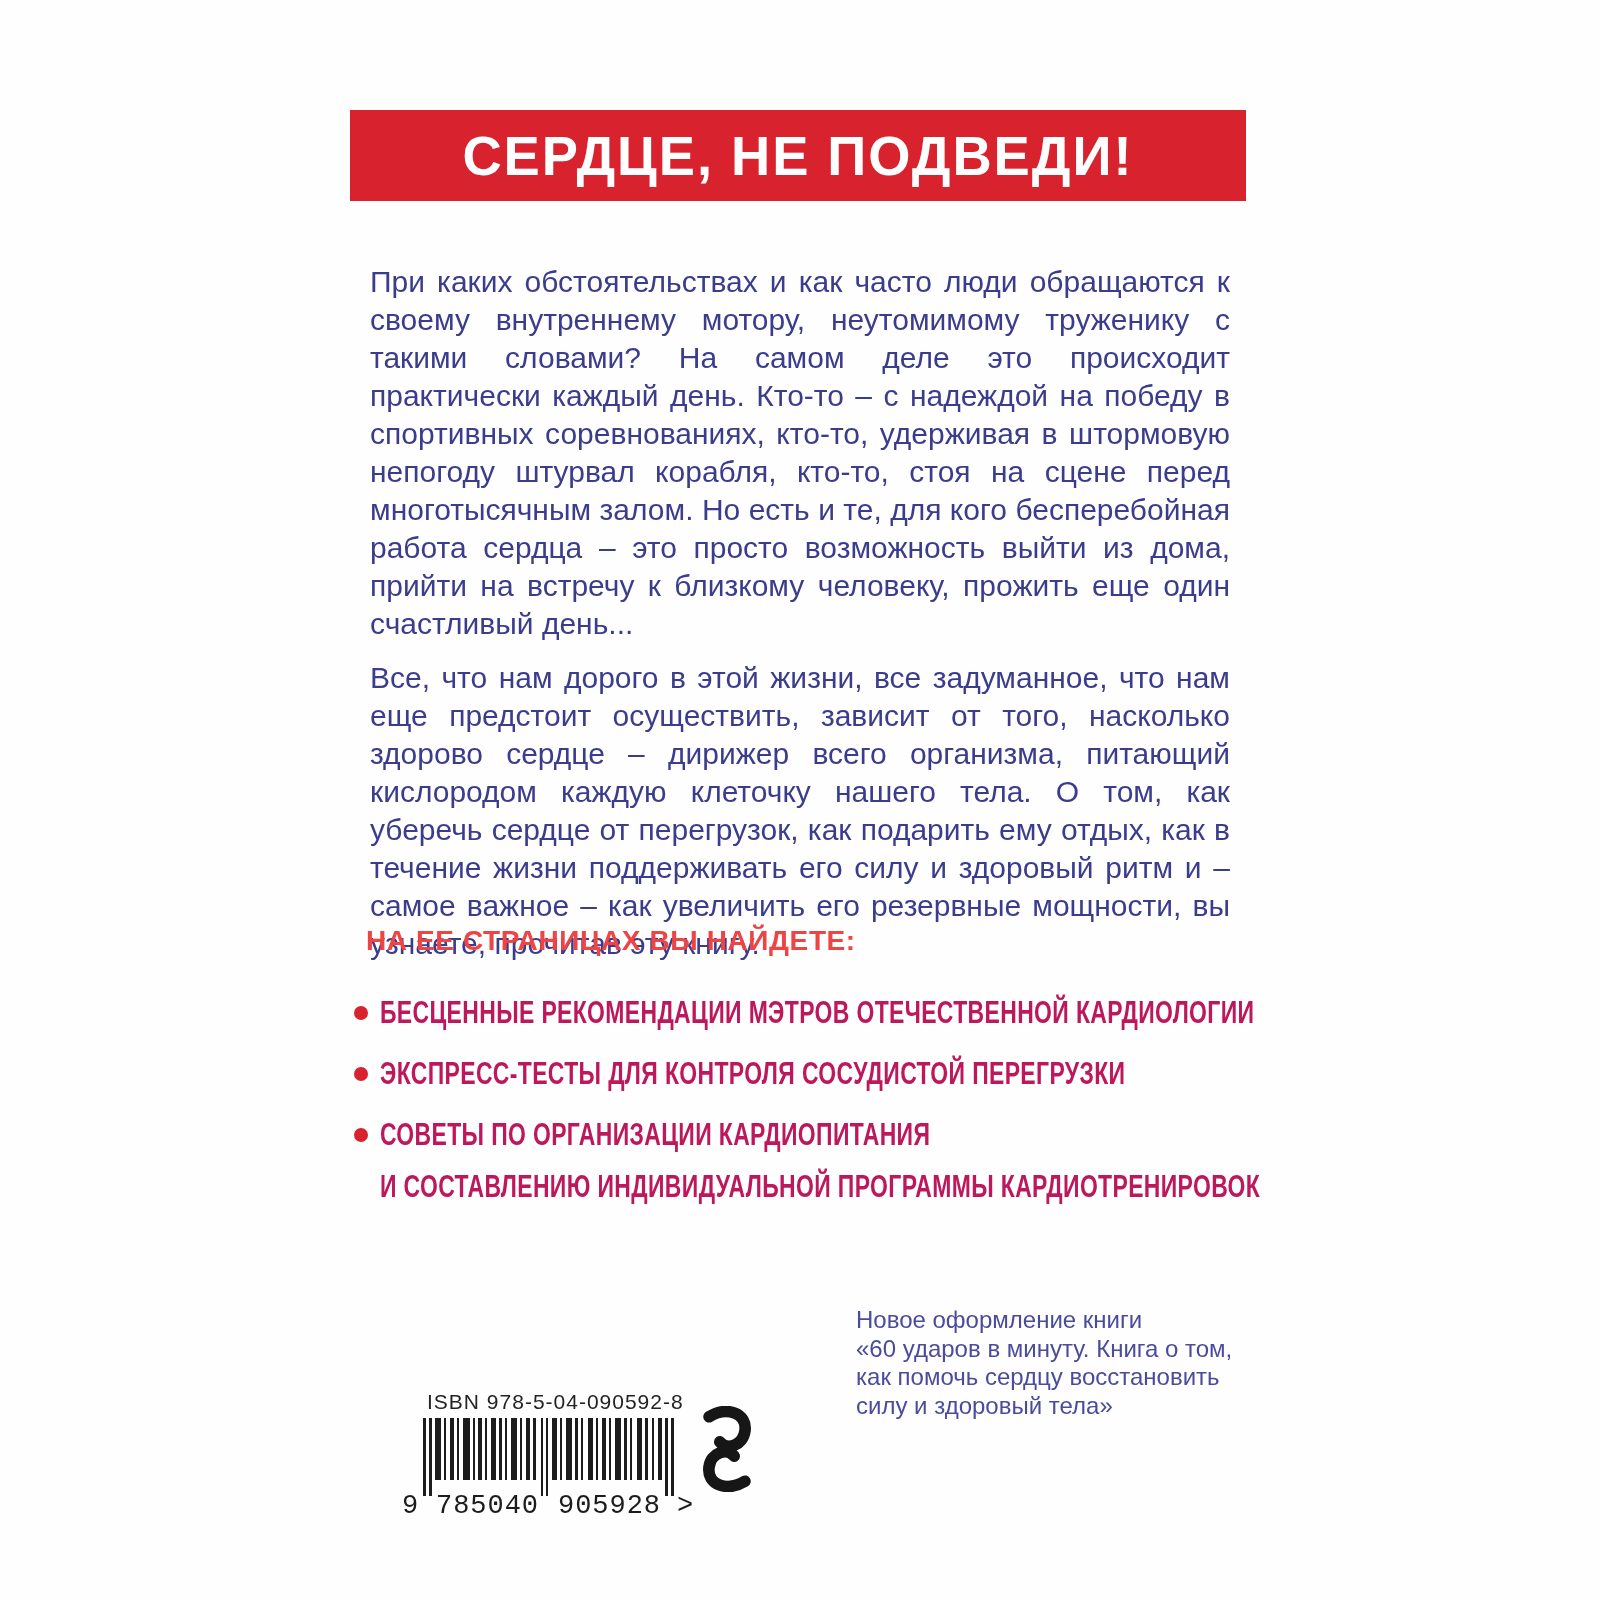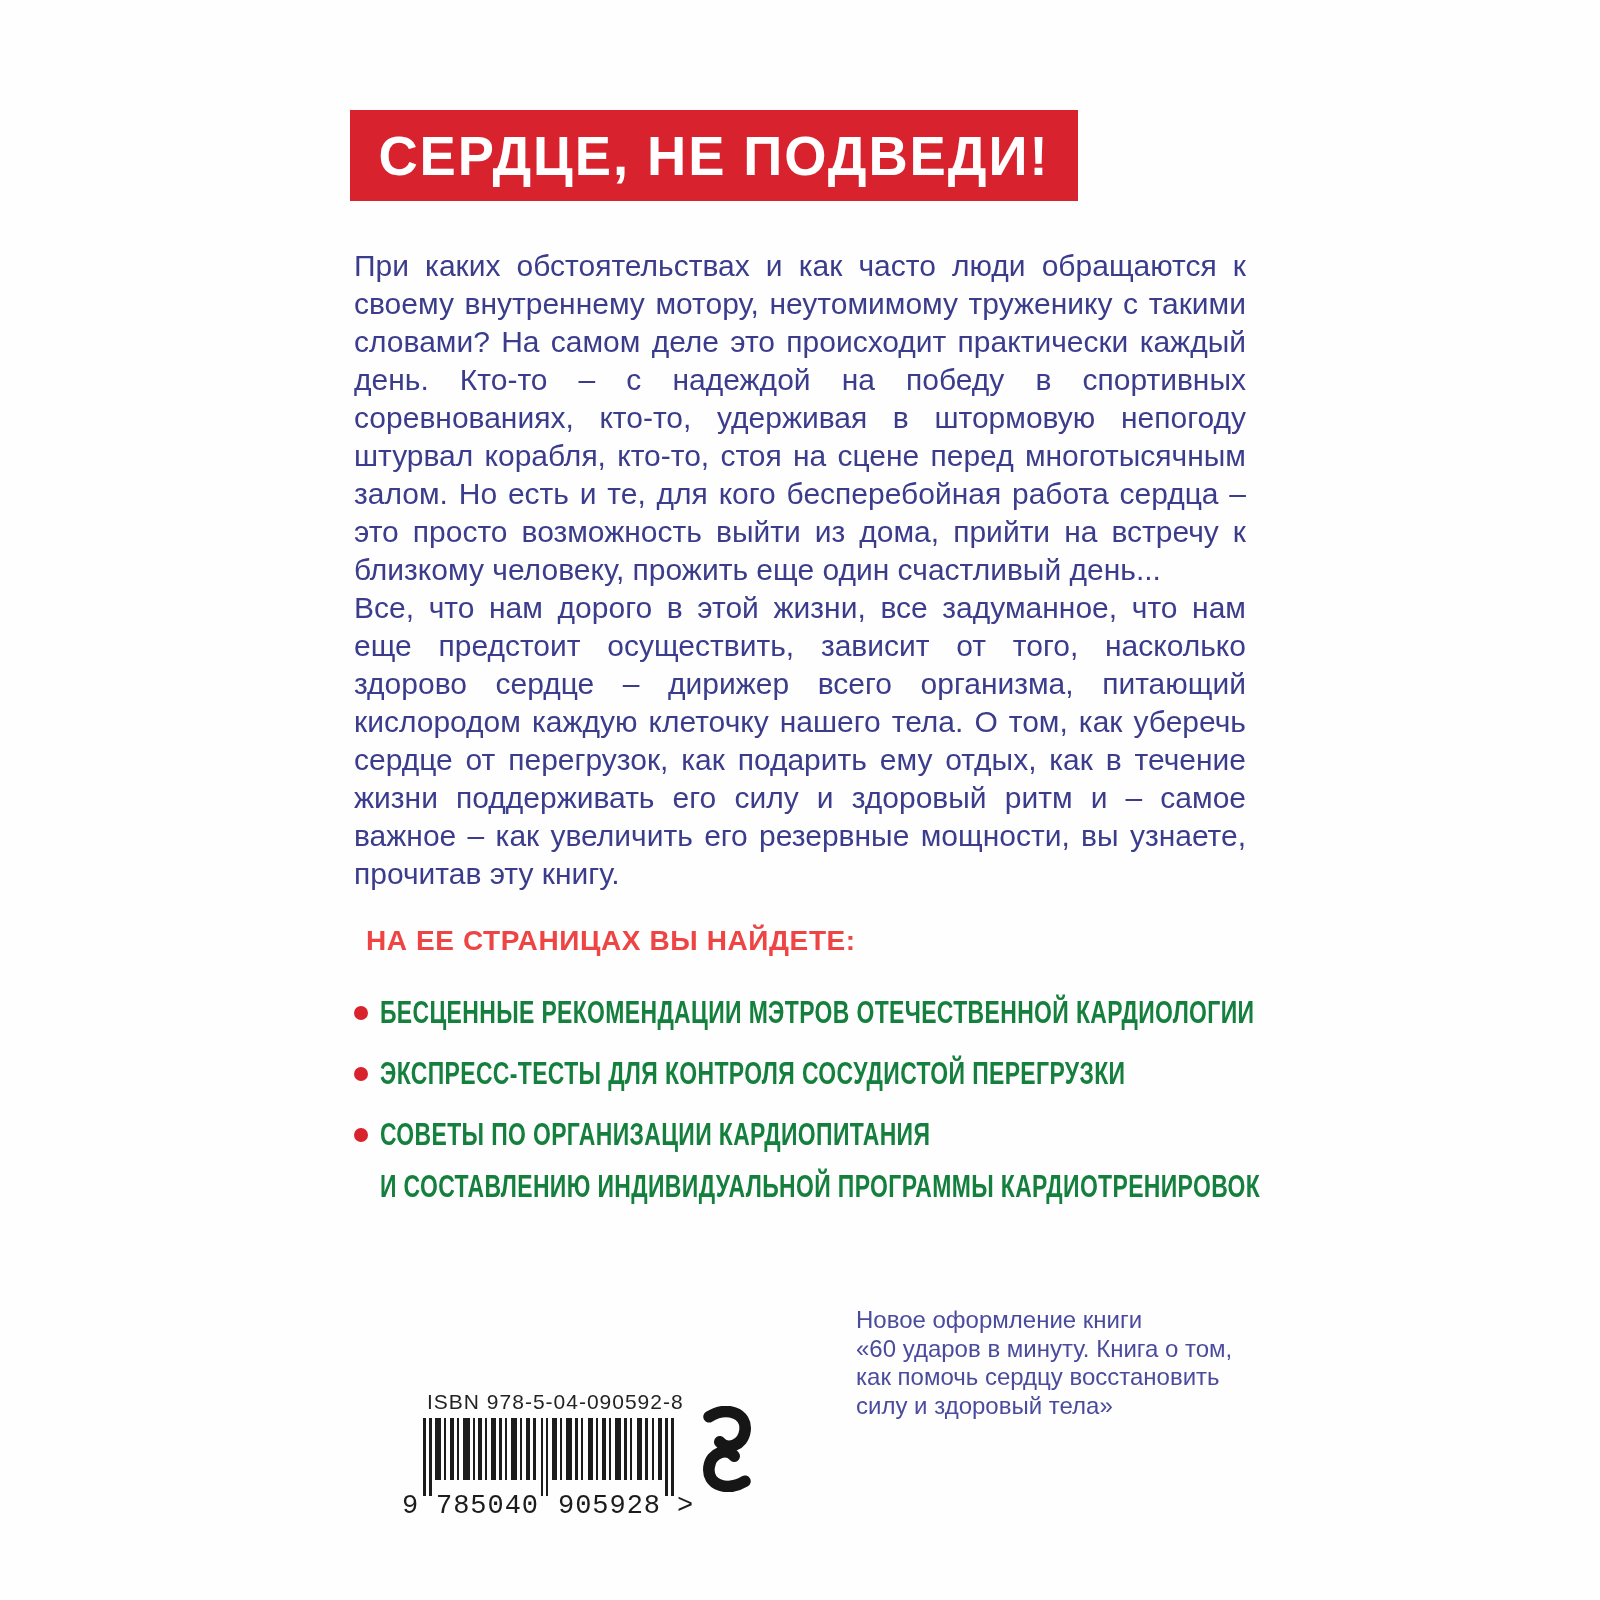--- a/index.html
+++ b/index.html
@@ -8,52 +8,52 @@
     width:1600px; height:1600px;
     background:#ffffff;
     position:relative;
     font-family:"Liberation Sans", sans-serif;
     overflow:hidden;
   }
   .page { position:absolute; inset:0; background:#fefefe; }
 
   
   .banner {
-    position:absolute; left:350px; top:110px; width:728px; height:91px;
+    position:absolute; left:350px; top:110px; width:896px; height:91px;
     background:#d8232e;
     display:flex; align-items:center; justify-content:center;
   }
   .banner-text {
     color:#ffffff; font-weight:bold; font-size:56px; letter-spacing:2px;
     white-space:nowrap; transform:scaleX(0.97); transform-origin:center;
   }
 
   
   .intro {
     position:absolute; left:354px; top:247px; width:892px;
     color:#3b3c8c; font-size:30px; line-height:38px;
     text-align:justify;
   }
-  .intro p { margin:0; }
+  .intro p { margin:16px; }
 
   
   .features-heading {
     position:absolute; left:366px; top:925px;
     color:#ef4444; font-size:28px; font-weight:bold; letter-spacing:0.6px;
     white-space:nowrap;
   }
 
   
   .features {
     position:absolute; left:354px; top:987px; width:920px;
     list-style:none; margin:0; padding:0;
   }
   .feature {
     position:relative; padding-left:26px; margin-bottom:9px;
-    color:#15803d; font-weight:bold; font-size:31px;
+    color:#be185d; font-weight:bold; font-size:31px;
   }
   .feature .dot {
     position:absolute; left:0; top:19px; width:14px; height:14px;
     border-radius:50%; background:#d8232e;
   }
   .b-line {
     display:block; line-height:52px; white-space:nowrap; letter-spacing:0.5px;
     transform:scaleX(0.74); transform-origin:0 50%;
   }
   .b-line:empty { display:none; }

